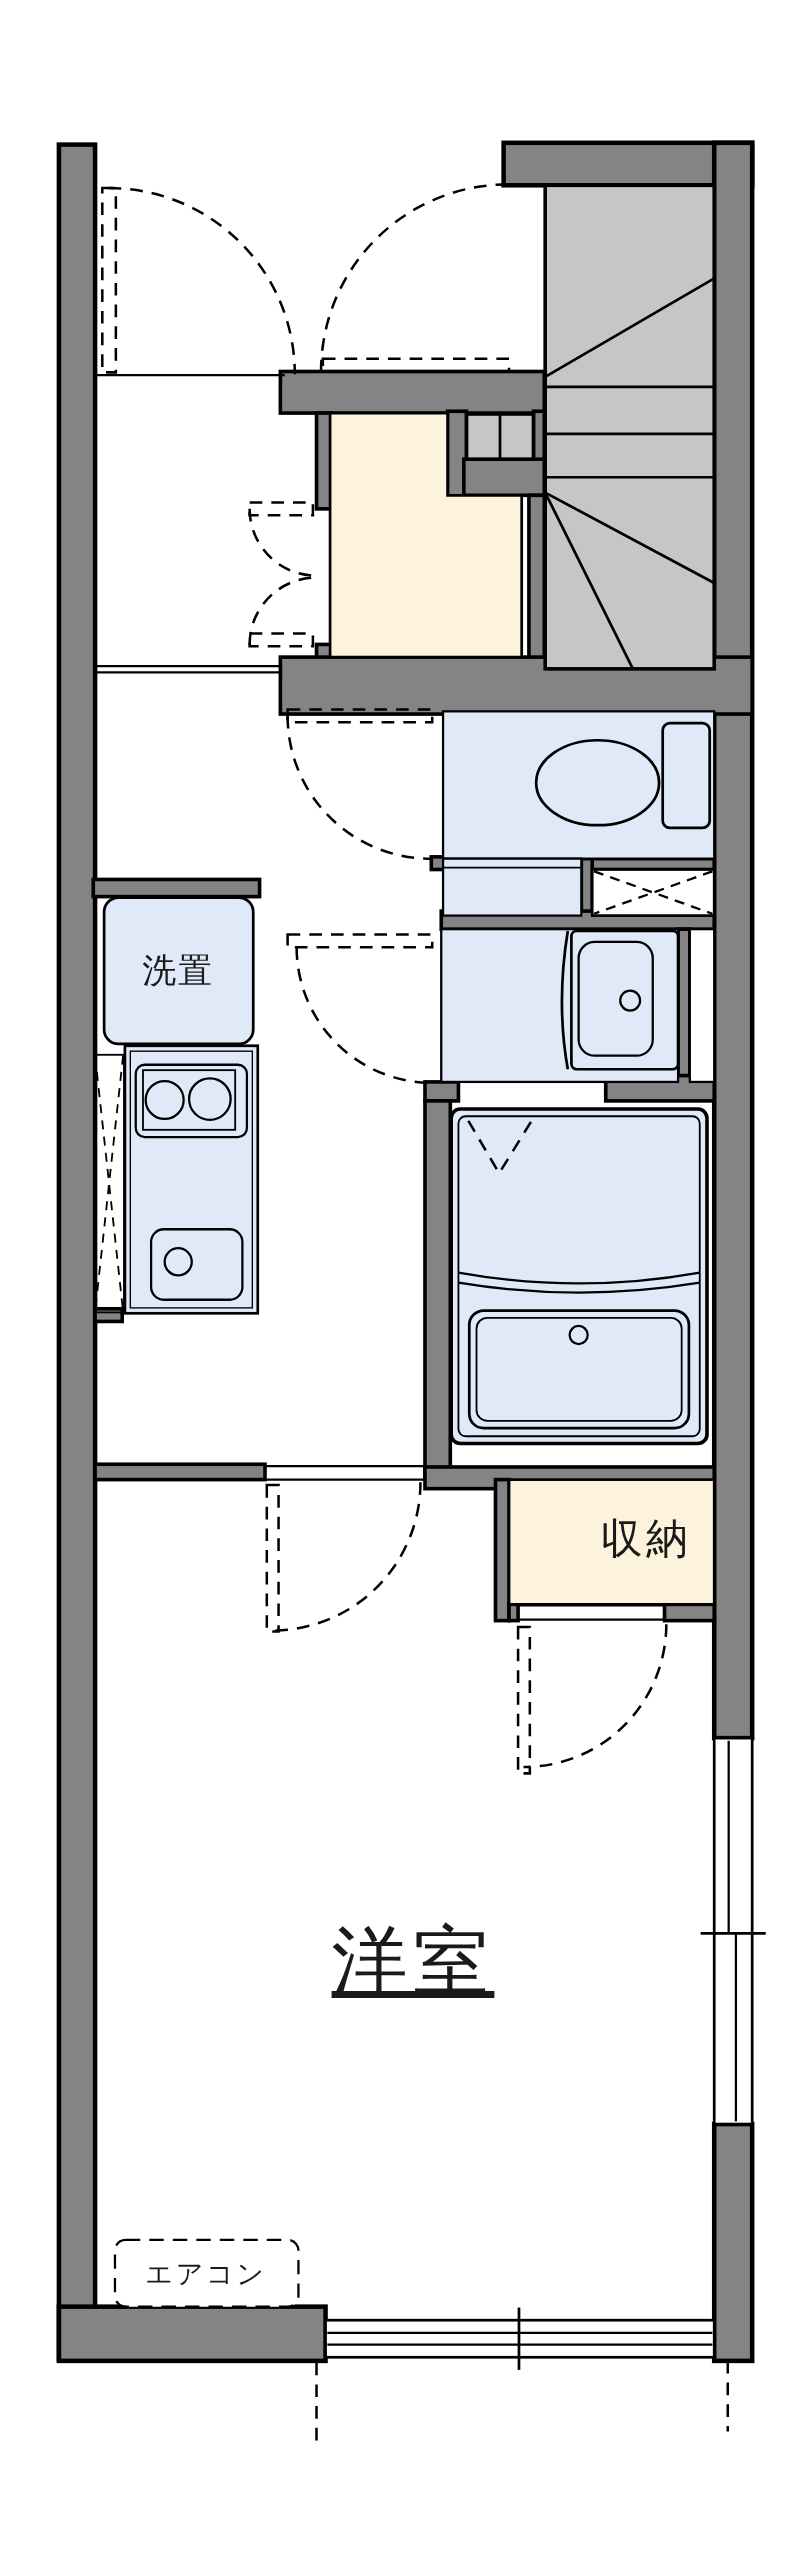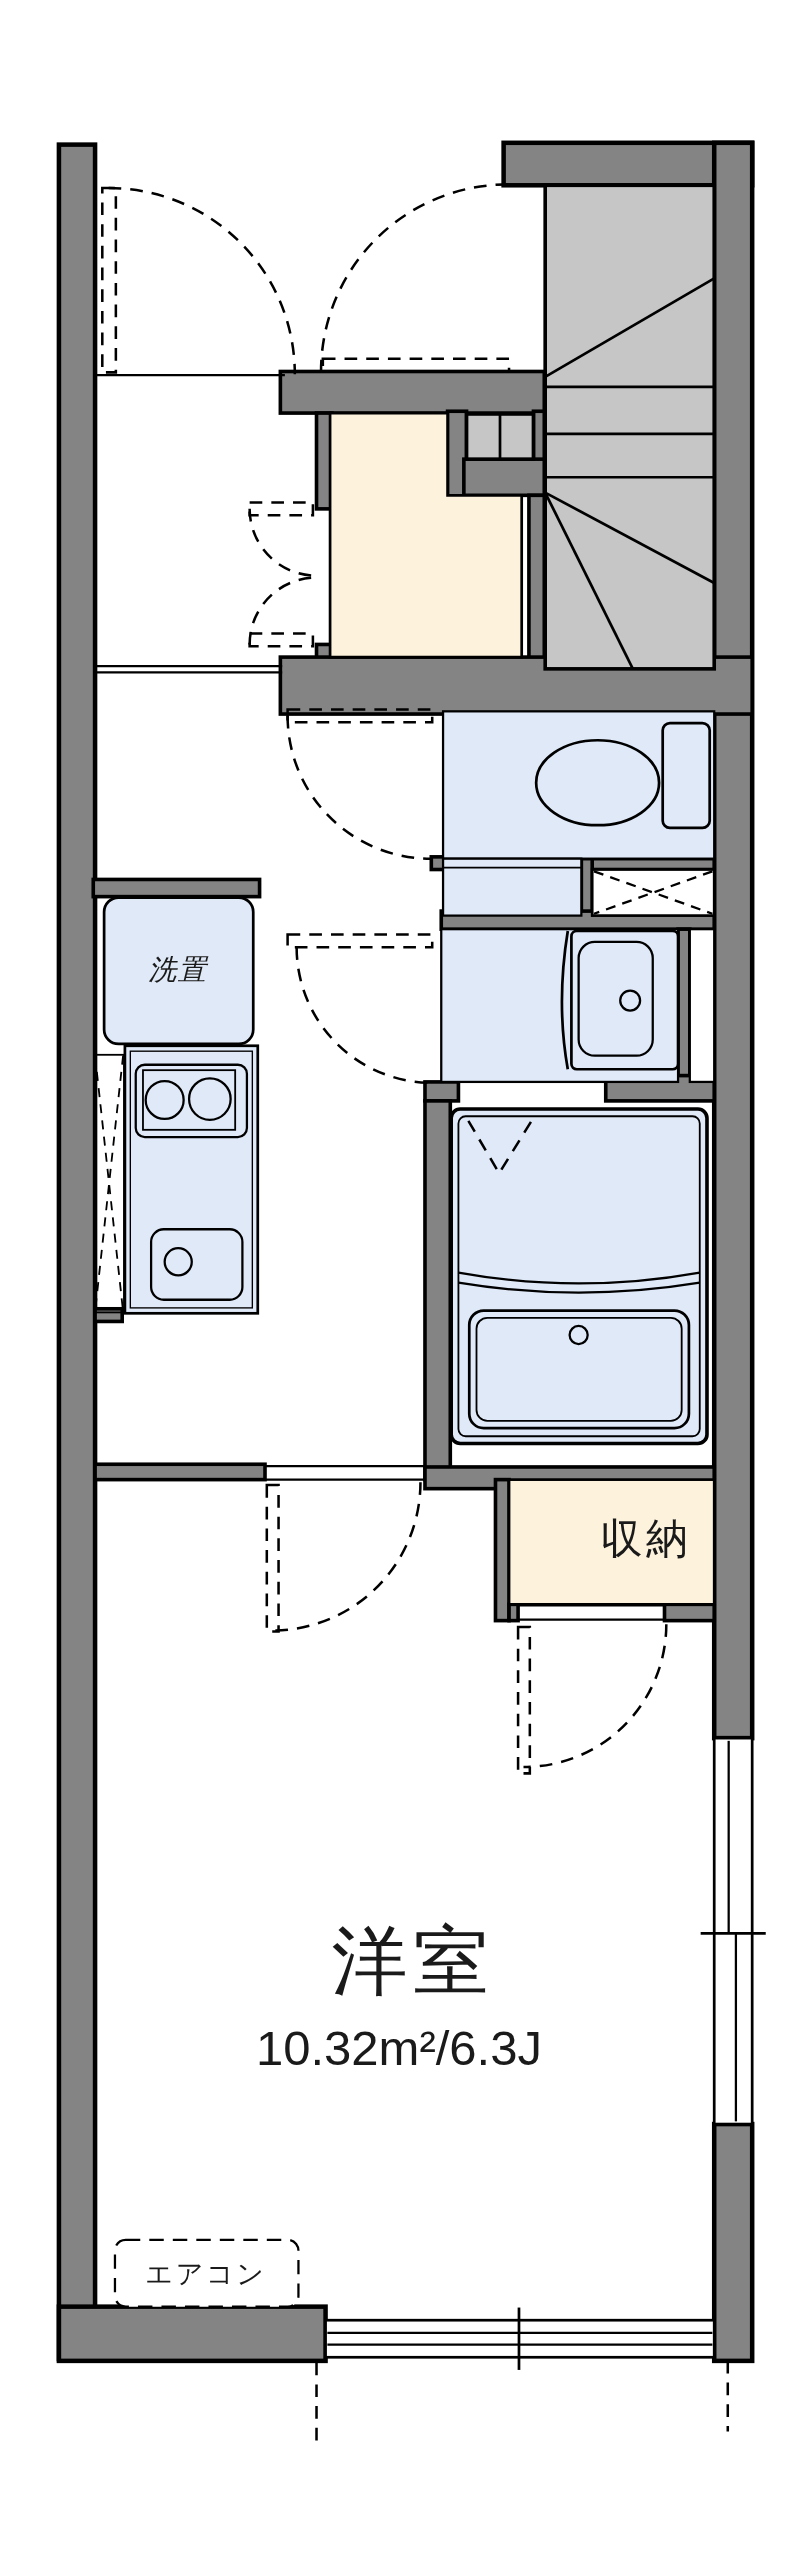--- a/index.html
+++ b/index.html
@@ -1,21 +1,21 @@
 <!DOCTYPE html>
 <html style="font-size:14.5px"><head>
 <meta charset="utf-8">
 <style>
   html,body{margin:0;padding:0;background:#ffffff;}
   #plan{position:relative;width:812px;height:2576px;background:#ffffff;overflow:hidden;
         font-family:"Liberation Sans", sans-serif;}
   #plan svg{position:absolute;left:0;top:0;}
   .lbl{position:absolute;transform:translate(-50%,-50%);color:#1a1a1a;white-space:nowrap;
        font-family:"Liberation Sans", sans-serif;line-height:1;}
-  .lbl-washer{font-size:28px;letter-spacing:1.8px;font-style:italic;}
+  .lbl-washer{font-size:34px;letter-spacing:1.8px;}
   .lbl-storage{font-size:42px;letter-spacing:3.6px;margin-left:34px;}
   .lbl-room{font-size:76px;letter-spacing:5.4px;}
   .lbl-area{font-size:49px;}
   .lbl-aircon{font-size:27px;letter-spacing:2.7px;}
 </style>
 </head>
 <body>
 
 <div id="plan">
 <svg width="812" height="2576" viewBox="0 0 898 2850">
@@ -177,17 +177,16 @@
 
     <line x1="350" y1="2614" x2="350" y2="2700"></line>
     <line x1="805" y1="2612" x2="805" y2="2690"></line>
   </g>
 
   <rect x="127" y="2478" width="203" height="74" rx="12" fill="#ffffff" stroke="#000000" stroke-width="2.5" stroke-dasharray="16,10"></rect>
 </svg>
 
   <div class="lbl lbl-washer" style="left:178px;top:970px;">洗置</div>
   <div class="lbl lbl-storage" style="left:612px;top:1539px;">収納</div>
-  <div class="lbl lbl-room" style="left:413px;top:1961px;">洋室</div>
-  <div class="lbl lbl-area" style="left:399px;top:2048px;">10.32m²/6.3J</div>
+  <div class="lbl lbl-room" style="left:413px;top:1961px;text-decoration:underline;">洋室</div>
   <div class="lbl lbl-aircon" style="left:206px;top:2274px;">エアコン</div>
 </div>
 
 
 </body></html>

